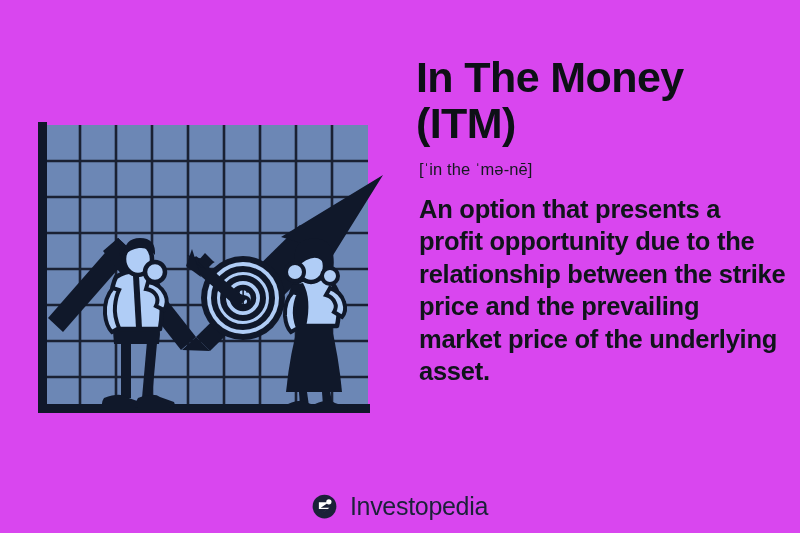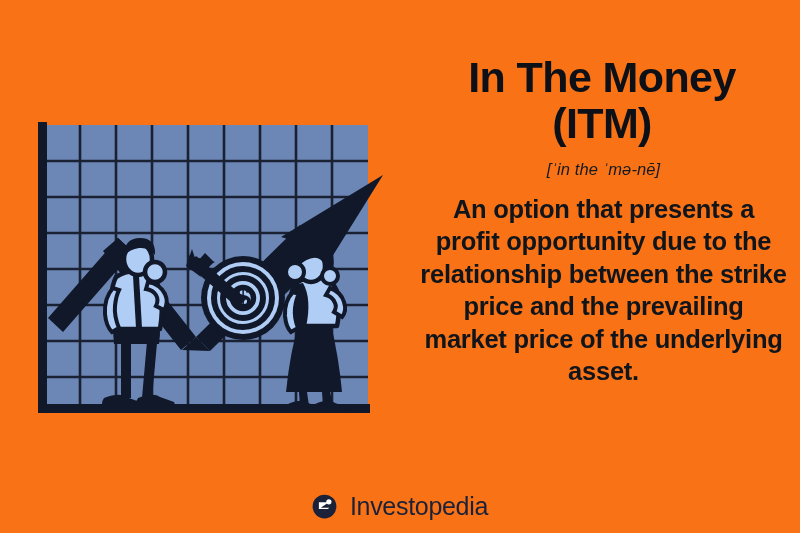--- a/index.html
+++ b/index.html
@@ -10,23 +10,22 @@
   body {
     width: 800px;
     height: 533px;
     overflow: hidden;
     font-family: "Liberation Sans", sans-serif;
   }
   #card {
     position: relative;
     width: 800px;
     height: 533px;
-    background: #f97316;
+    background: #d946ef;
     overflow: hidden;
-    text-align: center;
   }
 
   
   #illustration {
     position: absolute;
     left: 0;
     top: 0;
     width: 400px;
     height: 470px;
   }
@@ -47,21 +46,20 @@
     margin: 0;
     font-size: 43px;
     line-height: 1.08;
     font-weight: bold;
     letter-spacing: -0.6px;
     color: #0d1016;
   }
   #pronunciation {
     margin: 13px 0 0 3px;
     font-size: 16.5px;
-    font-style: italic;
     font-weight: normal;
     color: #15191f;
     letter-spacing: 0.1px;
   }
   #definition {
     margin: 14px 0 0 3px;
     font-size: 25.5px;
     line-height: 1.275;
     font-weight: bold;
     letter-spacing: -0.25px;

